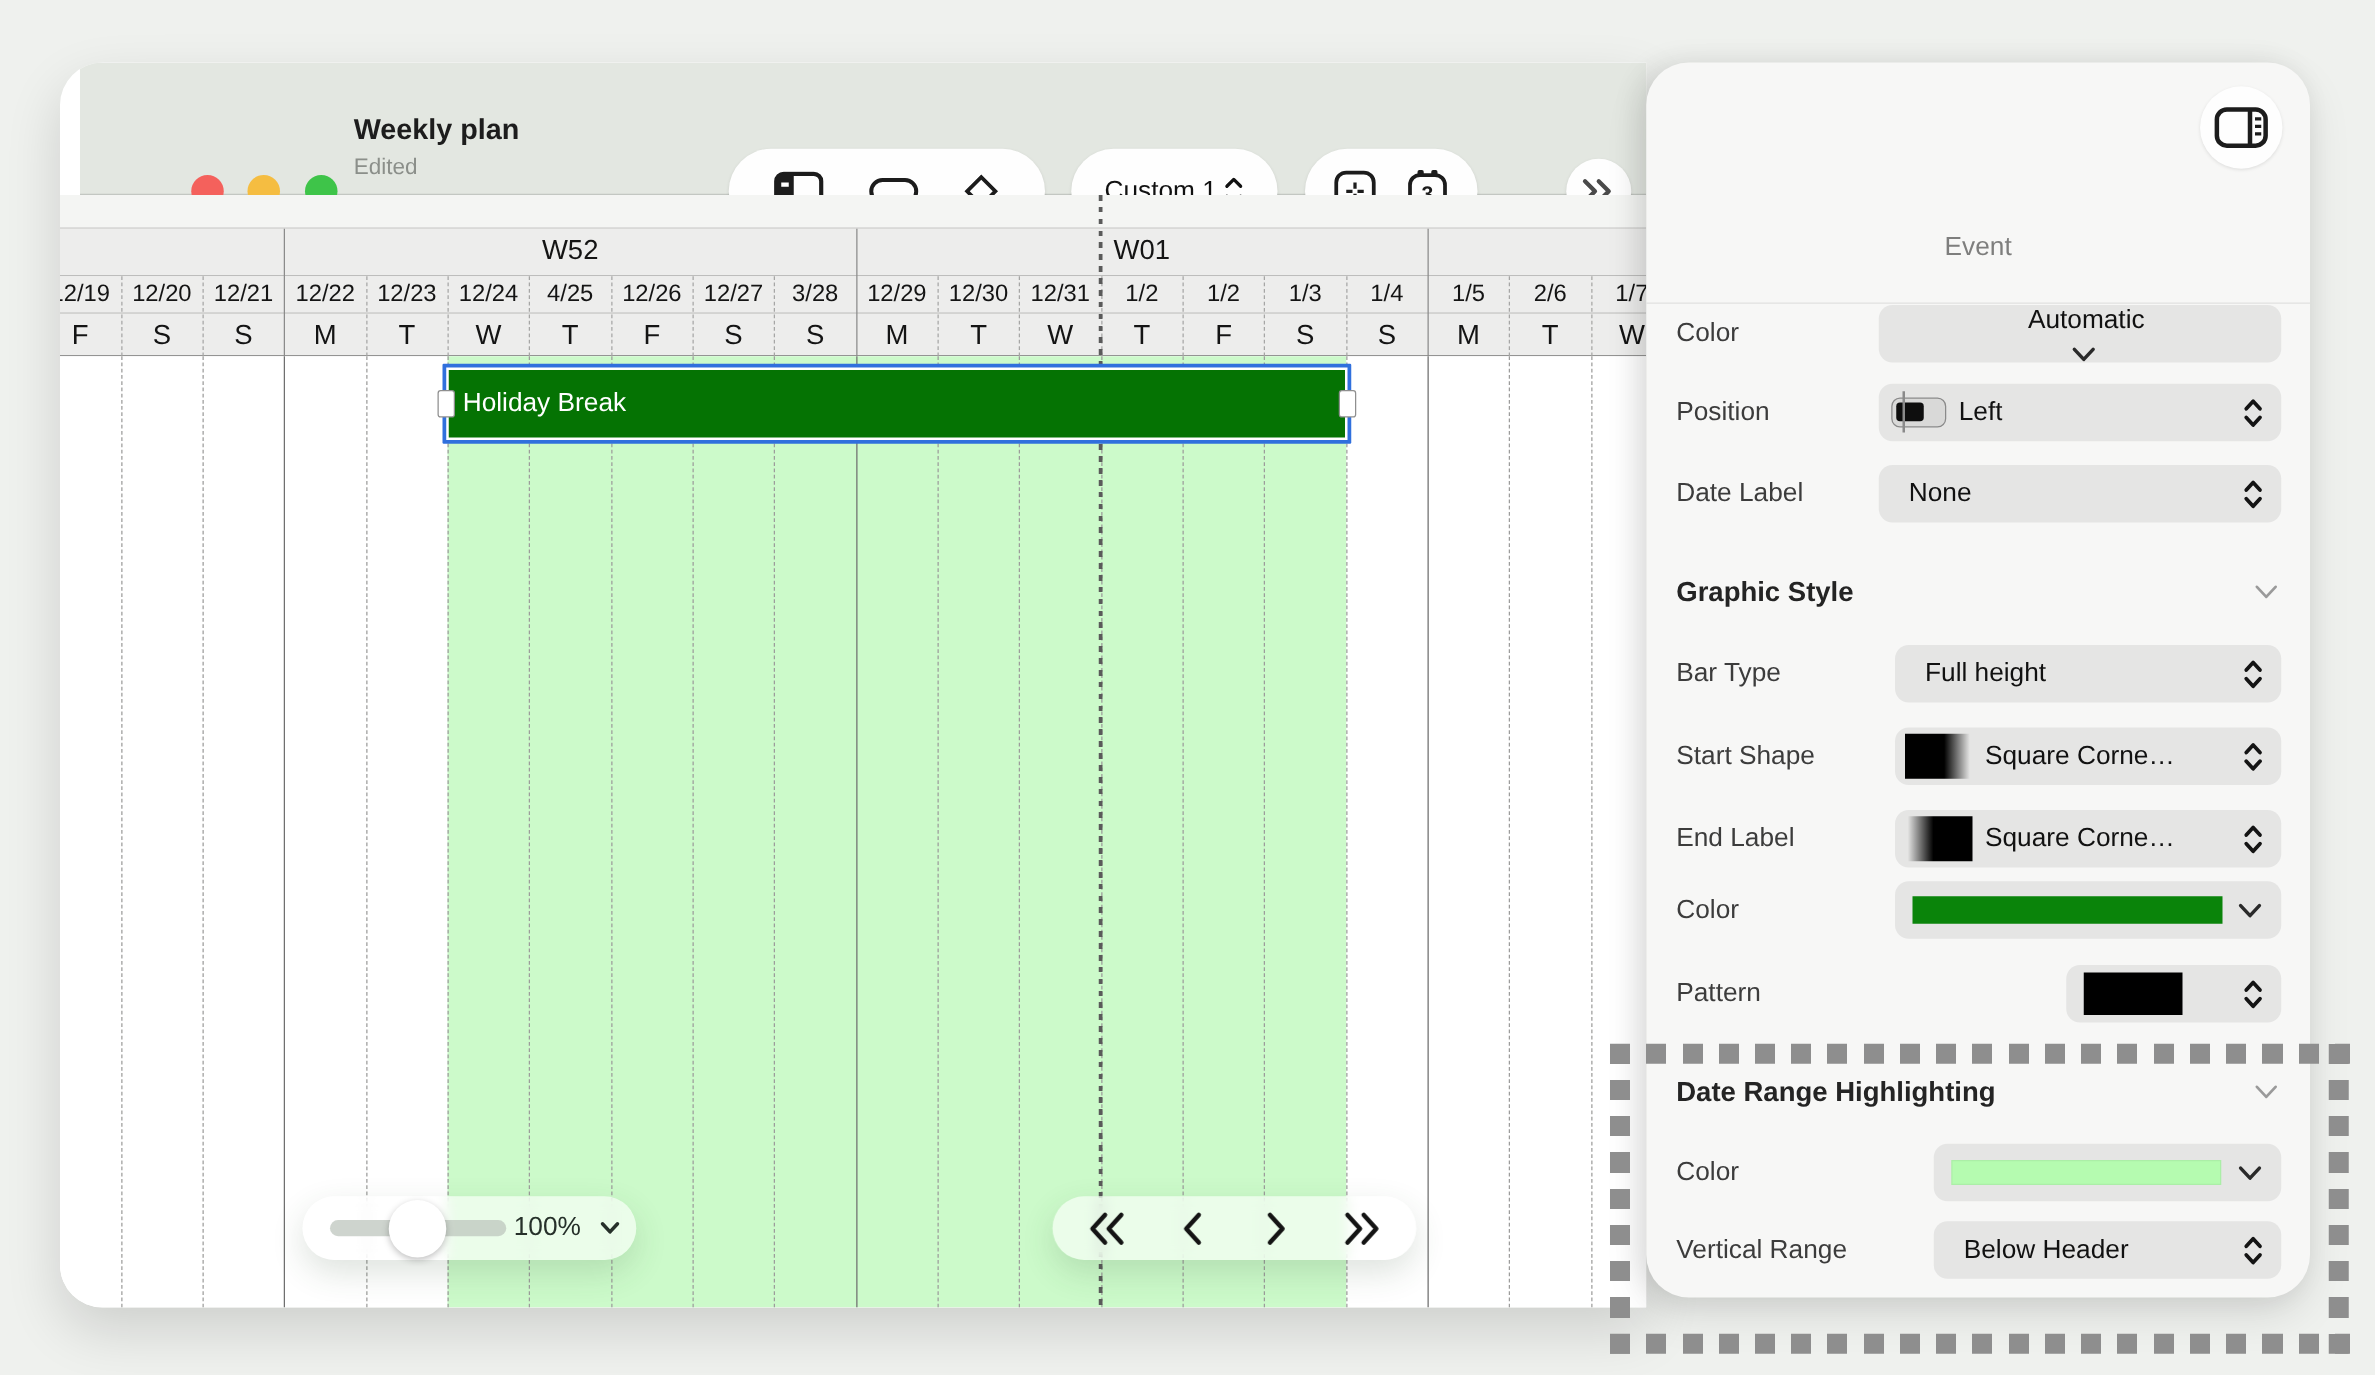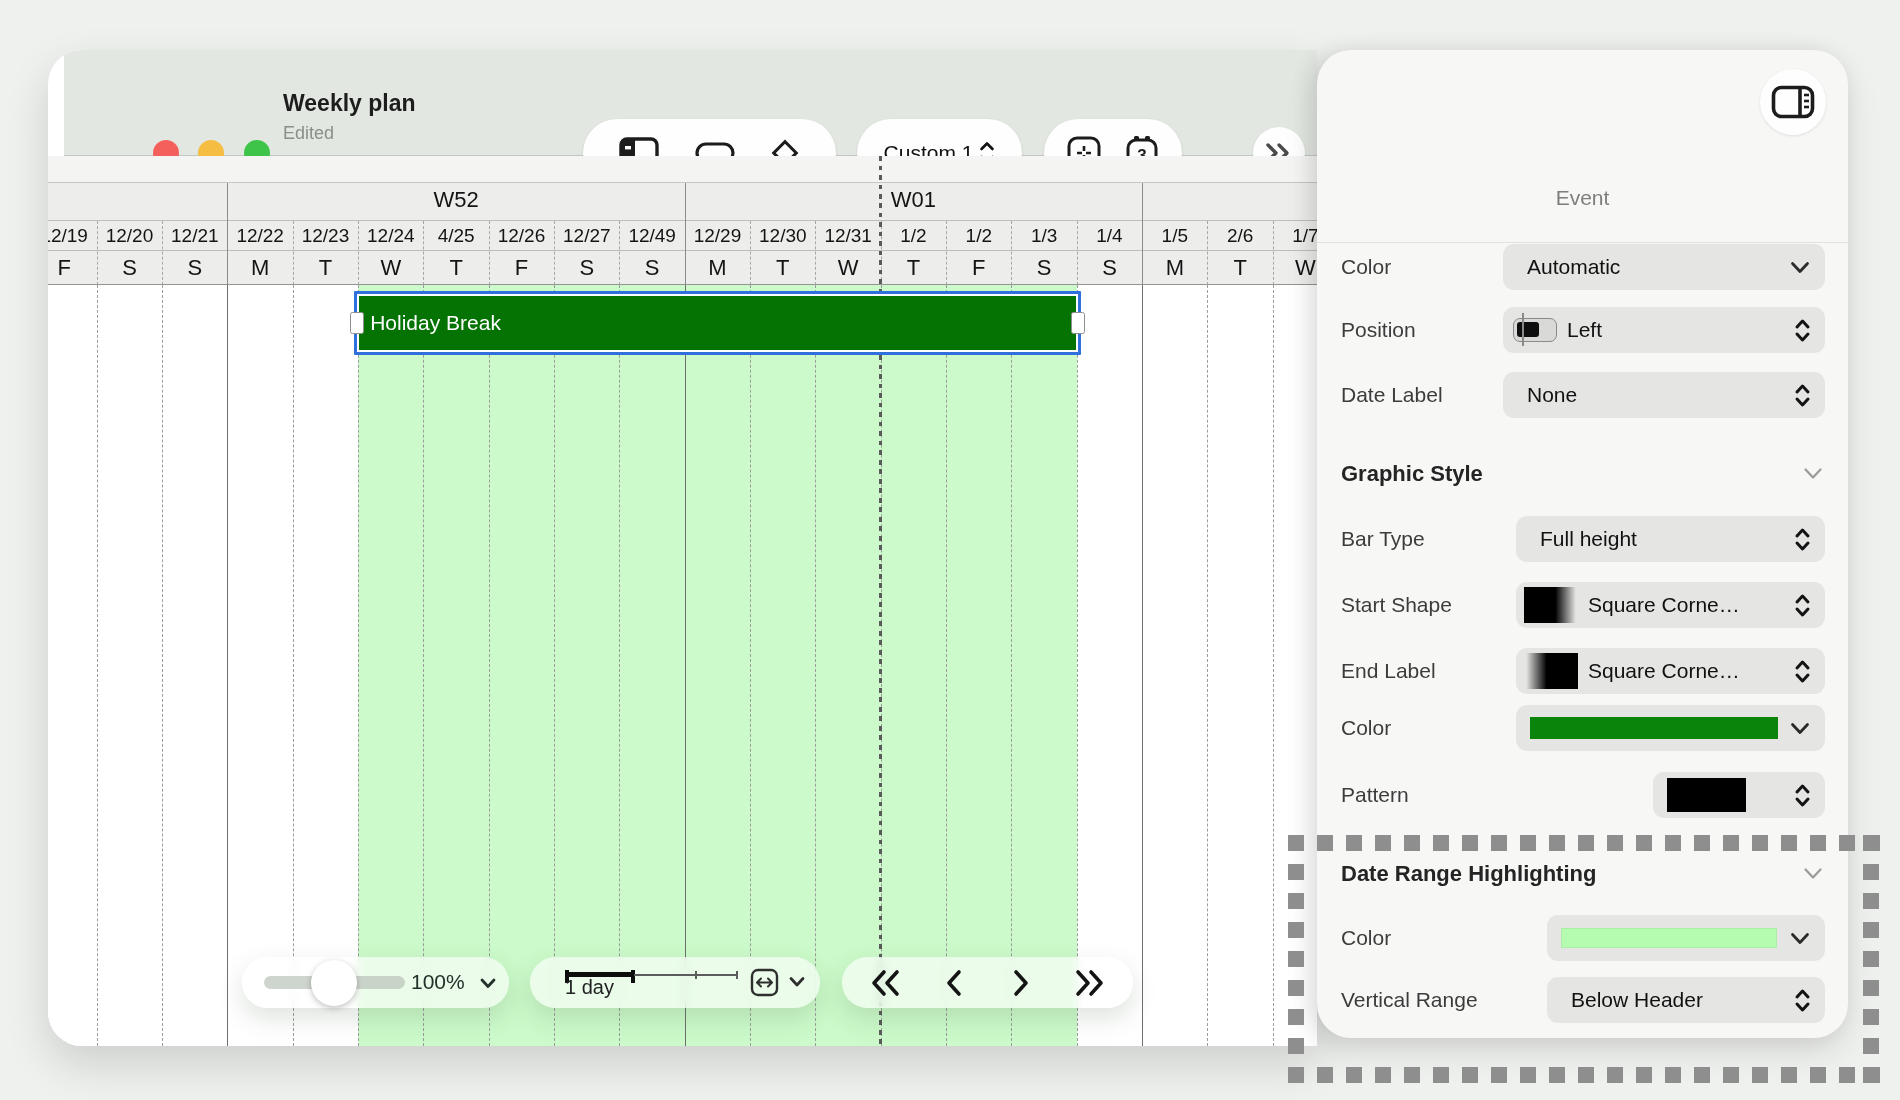--- a/index.html
+++ b/index.html
@@ -202,21 +202,21 @@
           <div class="week-label" style="left:865.4955px">W01</div>
           <div class="date-label" style="left:16.1665px">12/19</div>
           <div class="date-label" style="left:81.4995px">12/20</div>
           <div class="date-label" style="left:146.83249999999998px">12/21</div>
           <div class="date-label" style="left:212.1655px">12/22</div>
           <div class="date-label" style="left:277.4985px">12/23</div>
           <div class="date-label" style="left:342.8315px">12/24</div>
           <div class="date-label" style="left:408.1645px">4/25</div>
           <div class="date-label" style="left:473.4975px">12/26</div>
           <div class="date-label" style="left:538.8305px">12/27</div>
-          <div class="date-label" style="left:604.1635px">12/49</div>
+          <div class="date-label" style="left:604.1635px">3/28</div>
           <div class="date-label" style="left:669.4965px">12/29</div>
           <div class="date-label" style="left:734.8294999999999px">12/30</div>
           <div class="date-label" style="left:800.1625px">12/31</div>
           <div class="date-label" style="left:865.4955px">1/2</div>
           <div class="date-label" style="left:930.8285px">1/2</div>
           <div class="date-label" style="left:996.1614999999999px">1/3</div>
           <div class="date-label" style="left:1061.4945px">1/4</div>
           <div class="date-label" style="left:1126.8274999999999px">1/5</div>
           <div class="date-label" style="left:1192.1605px">2/6</div>
           <div class="date-label" style="left:1257.4935px">1/7</div>
@@ -300,42 +300,20 @@
         <div class="slider-track"></div>
         <div class="slider-thumb"></div>
         <div class="zoom-text">
           <span>100%</span>
           <svg width="18" height="12" viewBox="0 0 18 12" style="display:inline-block;vertical-align:middle;margin-left:8px">
               <path d="M3 3 L9 9.5 L15 3" fill="none" stroke="#26302a" stroke-width="2.8" stroke-linecap="round" stroke-linejoin="round"></path>
             </svg>
         </div>
       </div>
 
-      <div class="cpill pill-scale">
-        <div class="ruler">
-          <div class="tickL"></div>
-            <div class="thick"></div>
-            <div class="tickM1"></div>
-          <div class="thin"></div>
-            <div class="tickM2"></div>
-            <div class="tickR"></div>
-        </div>
-        <div class="scale-text">1 day</div>
-        <div class="arrow-box">
-          <svg width="29" height="29" viewBox="0 0 29 29">
-              <rect x="2" y="2" width="25" height="25" rx="6" fill="none" stroke="#2e2e2e" stroke-width="2.4"></rect>
-              <path d="M8 14.5 h13 M11 10.5 l-4 4 4 4 M18 10.5 l4 4 -4 4" fill="none" stroke="#2e2e2e" stroke-width="2" stroke-linecap="round" stroke-linejoin="round"></path>
-            </svg>
-        </div>
-        <div class="scale-chev">
-          <svg width="18" height="12" viewBox="0 0 18 12">
-              <path d="M3 2.5 L9 9 L15 2.5" fill="none" stroke="#2e2e2e" stroke-width="2.8" stroke-linecap="round" stroke-linejoin="round"></path>
-            </svg>
-        </div>
-      </div>
 
       <div class="cpill pill-nav">
         <div class="nav-btn">
           <svg width="32" height="28" viewBox="0 0 32 28">
               <path d="M14 3 L4 14 L14 25" fill="none" stroke="#141414" stroke-width="3.6" stroke-linecap="round" stroke-linejoin="round"></path>
               <path d="M27 3 L17 14 L27 25" fill="none" stroke="#141414" stroke-width="3.6" stroke-linecap="round" stroke-linejoin="round"></path>
             </svg>
         </div>
         <div class="nav-btn">
           <svg width="20" height="28" viewBox="0 0 20 28">
@@ -355,21 +333,21 @@
         </div>
       </div>
     </div>
   </div>
 
   <div class="panel">
     <div class="panel-title">Event</div>
     <div class="panel-divider"></div>
     <div id="panel-rows">
         <div class="p-label" style="top:205px">Color</div>
-        <div class="p-control" style="top:194px; left:186px; width:322px;">
+        <div class="p-control" style="top:194px; left:186px; width:322px;flex-direction:column;">
           <div class="val" style="">Automatic</div>
           <div class="spacer" style=""></div>
           <div class="" style="margin-left:6px;display:flex;align-items:center;">
             <svg width="22" height="13" viewBox="0 0 22 13">
               <path d="M3.5 2.5 L11 10.5 L18.5 2.5" fill="none" stroke="#2a2a2a" stroke-width="2.8" stroke-linecap="round" stroke-linejoin="round"></path>
             </svg>
           </div>
         </div>
         <div class="p-label" style="top:268px">Position</div>
         <div class="p-control" style="top:257px; left:186px; width:322px;">

